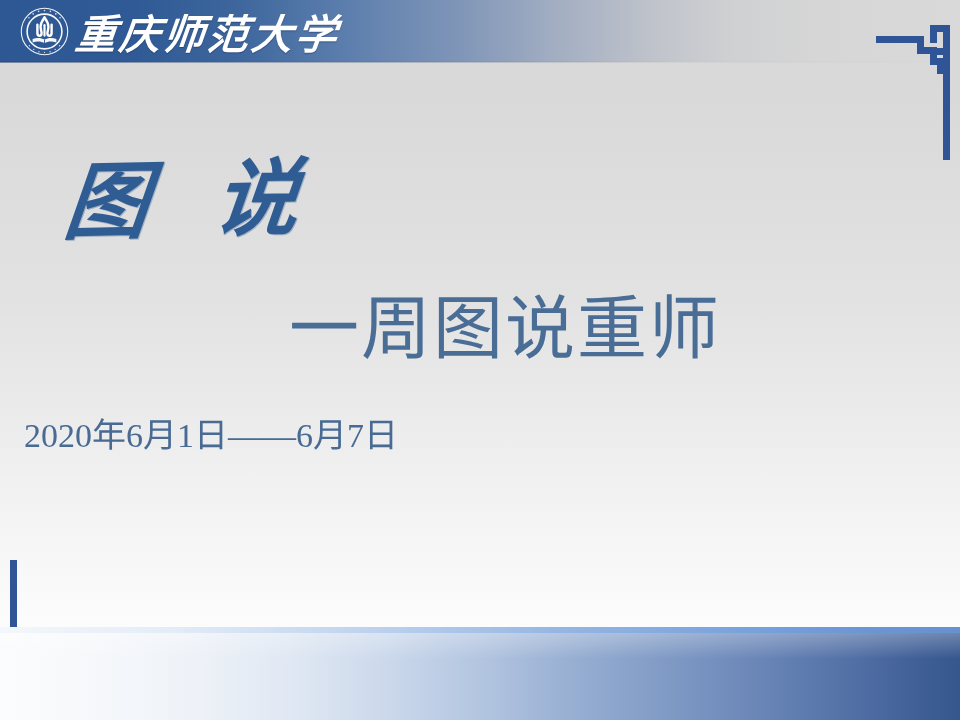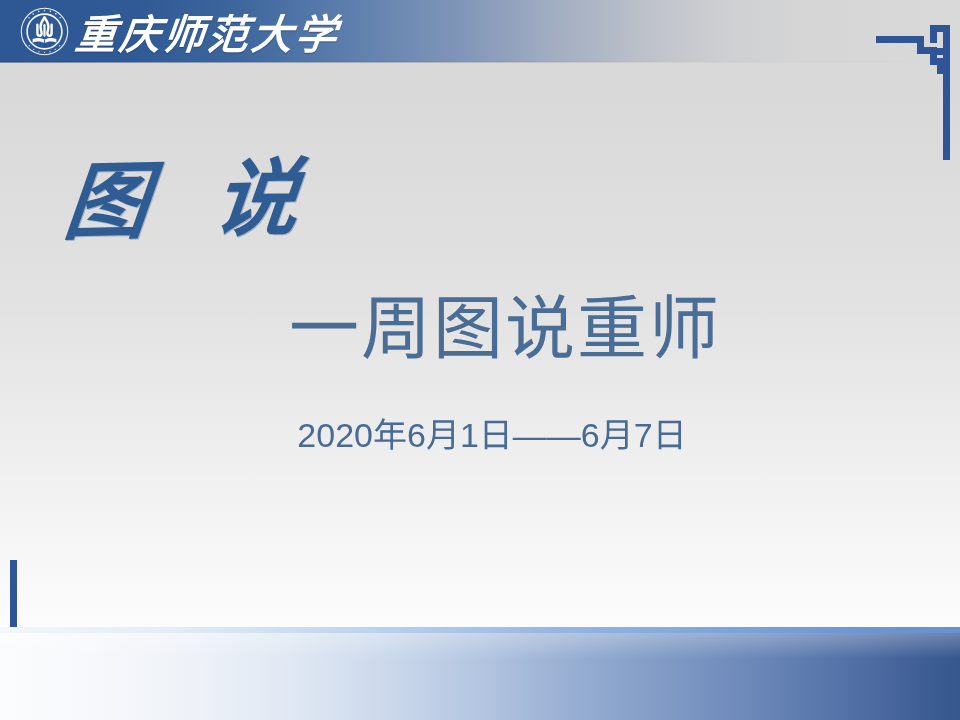--- a/index.html
+++ b/index.html
@@ -123,24 +123,24 @@
     letter-spacing: 2px;
     color: #4a6d96;
     white-space: nowrap;
   }
 
   .date-line {
     position: absolute;
     left: 0;
     top: 408px;
     width: 960px;
-    text-align: center;
+    text-align: left;
     padding-left: 24px;
     box-sizing: border-box;
-    font-family: Liberation Sans, sans-serif;
+    font-family: Liberation Serif, serif;
     font-size: 34px;
     font-weight: 500;
     letter-spacing: 0px;
     color: #486a93;
     white-space: nowrap;
   }
 
   
   .bottom-accent {
     position: absolute;

